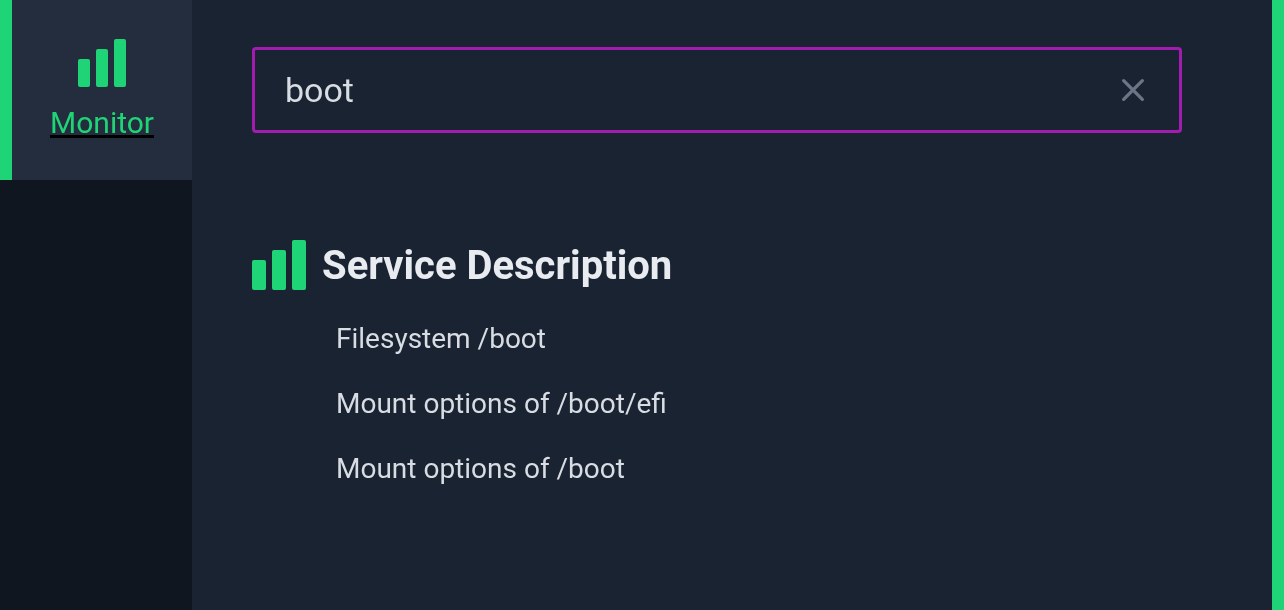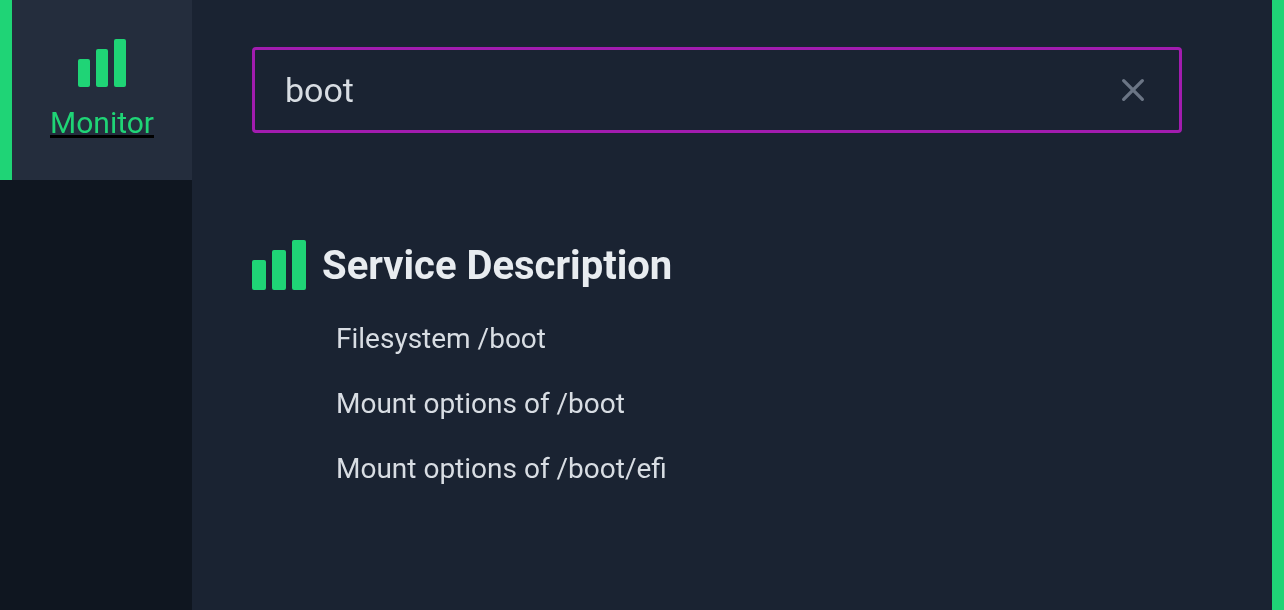--- a/index.html
+++ b/index.html
@@ -232,16 +232,16 @@
     <div class="bars-icon">
       <div class="bar small"></div>
       <div class="bar medium"></div>
       <div class="bar large"></div>
     </div>
     <div class="section-title">Service Description</div>
   </div>
 
   <div class="results-list">
     <div class="result-item">Filesystem /boot</div>
+    <div class="result-item">Mount options of /boot/efi</div>
     <div class="result-item">Mount options of /boot</div>
-    <div class="result-item">Mount options of /boot/efi</div>
   </div>
 </div>
 
 </body></html>

